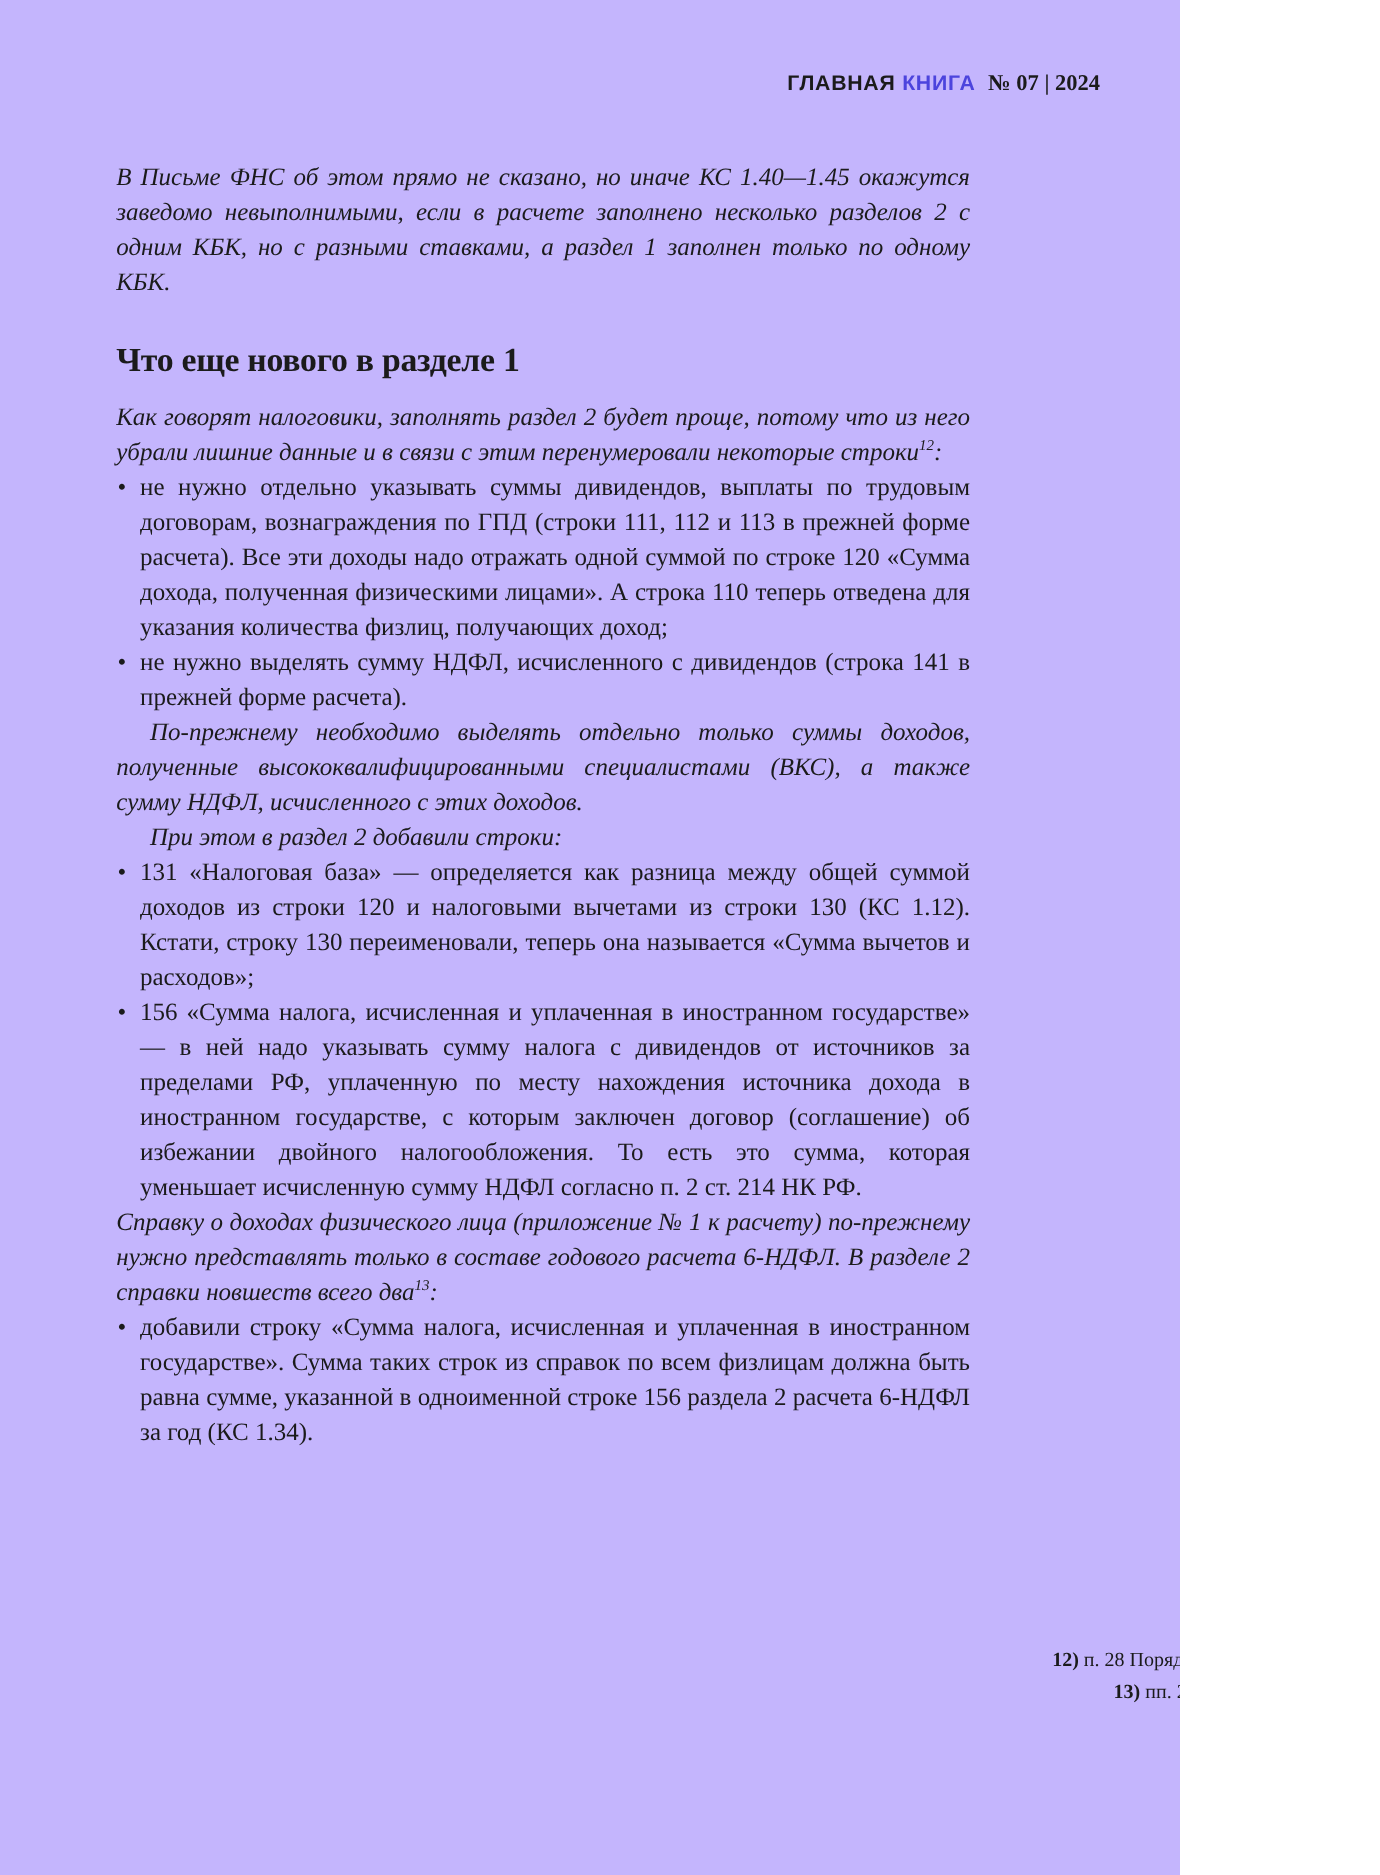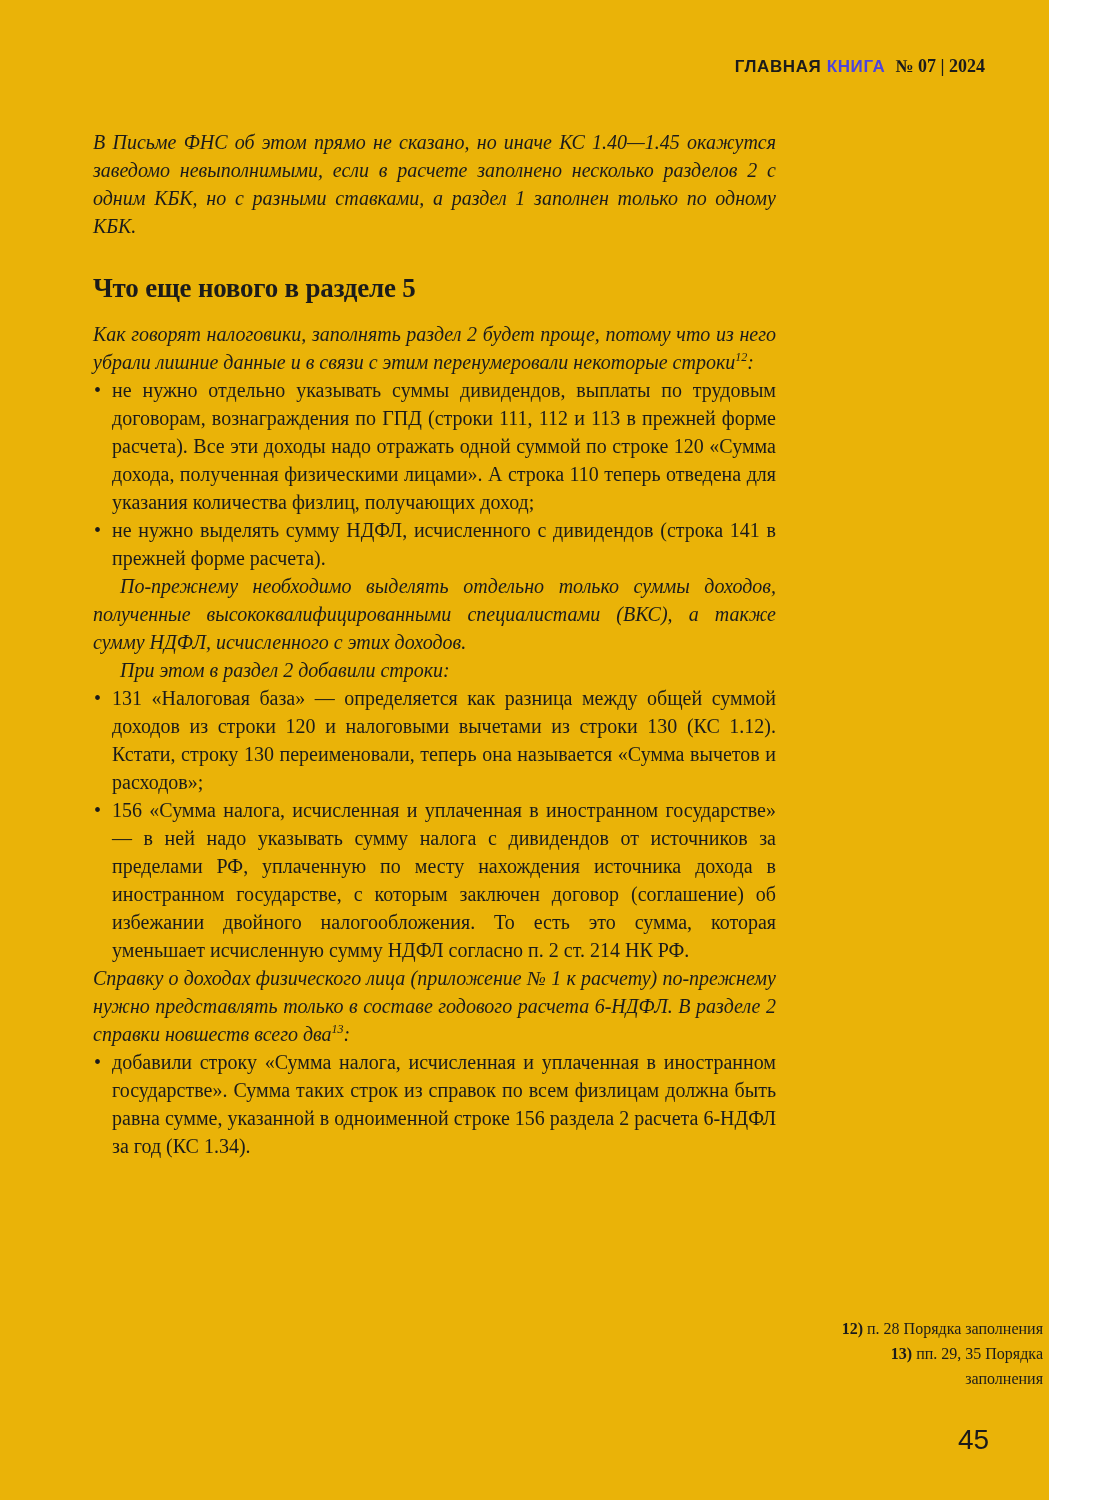--- a/index.html
+++ b/index.html
@@ -1,21 +1,21 @@
 <!DOCTYPE html>
 <html lang="ru"><head>
 <meta charset="utf-8">
 <style>
   * { margin: 0; padding: 0; box-sizing: border-box; }
   html, body { background: #ffffff; }
   .page {
     position: relative;
-    width: 1049px;
+    width: 944px;
     height: 1500px;
-    background: #eab308;
+    background: #c4b5fd;
     overflow: hidden;
     font-family: "Liberation Serif", serif;
     color: #1b1b1b;
   }
 
   
   .running-head {
     position: absolute;
     top: 56px;
     right: 64px;
@@ -101,21 +101,21 @@
 
   <div class="running-head">
     <span class="brand">ГЛАВНАЯ</span><span class="brand">&nbsp;</span><span class="brand brand-accent">КНИГА</span>
     <span class="issue">№ 07 | 2024</span>
   </div>
 
   <div class="main-col">
 
     <p>В Письме ФНС об этом прямо не сказано, но иначе КС 1.40—1.45 окажутся заведомо невыполнимыми, если в расчете заполнено несколько разделов 2 с одним КБК, но с разными ставками, а раздел 1 заполнен только по одному КБК.</p>
 
-    <h2 class="section-heading">Что еще нового в разделе 5</h2>
+    <h2 class="section-heading">Что еще нового в разделе 1</h2>
 
     <p><span>Как говорят налоговики, заполнять раздел 2 будет проще, потому что из него убрали лишние данные и в связи с этим перенумеровали некоторые строки</span><sup class="fn-ref">12</sup><span>:</span></p>
 
     <ul class="bullets">
       <li>не нужно отдельно указывать суммы дивидендов, выплаты по трудовым договорам, вознаграждения по ГПД (строки 111, 112 и 113 в прежней форме расчета). Все эти доходы надо отражать одной суммой по строке 120 «Сумма дохода, полученная физическими лицами». А строка 110 теперь отведена для указания количества физлиц, получающих доход;</li>
       <li>не нужно выделять сумму НДФЛ, исчисленного с дивидендов (строка 141 в прежней форме расчета).</li>
     </ul>
 
     <p class="indented">По-прежнему необходимо выделять отдельно только суммы доходов, полученные высококвалифицированными специалистами (ВКС), а также сумму НДФЛ, исчисленного с этих доходов.</p>
     <p class="indented">При этом в раздел 2 добавили строки:</p>

